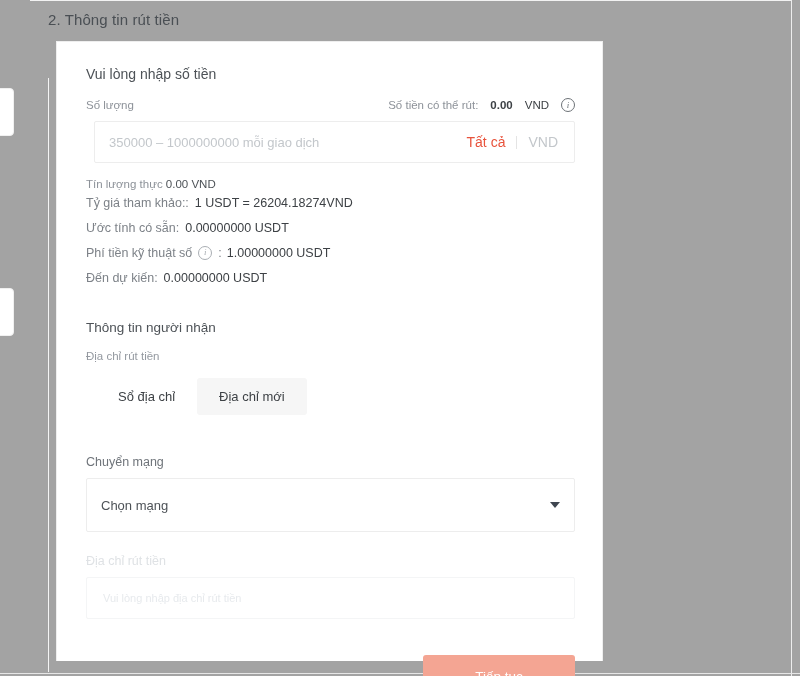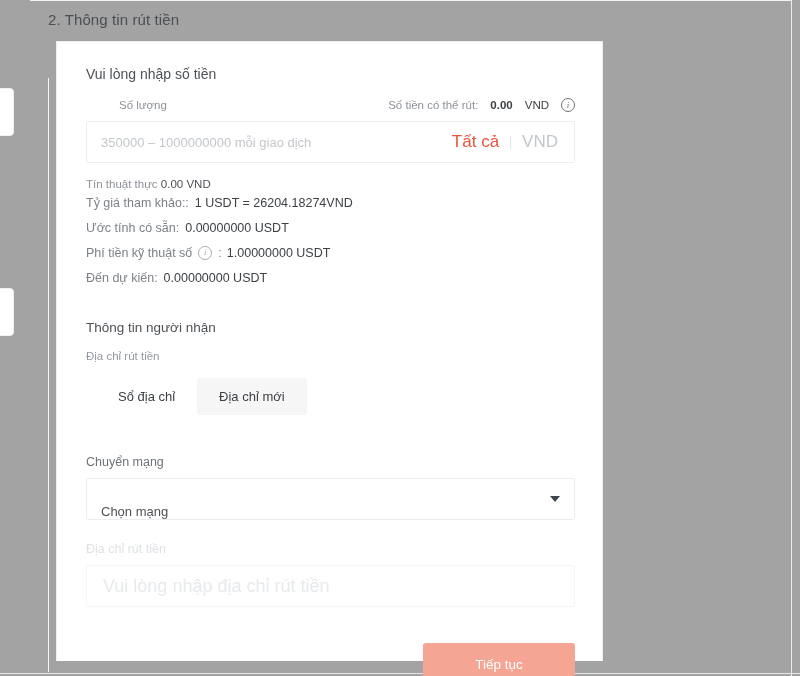--- a/index.html
+++ b/index.html
@@ -101,21 +101,20 @@
   .block-title {
     font-size: 14px;
     color: #4d5257;
     padding-top: 24px;
   }
   .row-line {
     display: flex;
     align-items: center;
     justify-content: space-between;
     margin-top: 16px;
-    margin-left: 33px;
   }
   .lbl-small {
     font-size: 11.5px;
     color: #8d9299;
   }
   .avail {
     display: flex;
     align-items: center;
     gap: 12px;
     font-size: 11.5px;
@@ -146,39 +145,40 @@
   
   .amount-field {
     position: relative;
     margin-top: 9px;
     height: 42px;
     border: 1px solid #ededed;
     border-radius: 2px;
     display: flex;
     align-items: center;
     box-sizing: border-box;
+    margin-left: 8px;
   }
   .amount-input {
     flex: 1;
     border: 0;
     outline: none;
     background: transparent;
     font-family: inherit;
     font-size: 13px;
     color: #3d4145;
     padding: 0 14px;
     height: 100%;
   }
   .amount-input::placeholder { color: #c3c7cb; }
   .field-actions {
     display: flex;
     align-items: center;
     gap: 11px;
     padding-right: 16px;
-    font-size: 17px;
+    font-size: 14px;
   }
   .act-all {
     color: #e8533c;
     cursor: pointer;
   }
   .act-divider {
     width: 1px;
     height: 13px;
     background: #e4e4e4;
   }
@@ -241,25 +241,25 @@
 
   
   .grp { margin-top: 40px; }
   .grp-label {
     font-size: 12.5px;
     color: #6f747a;
   }
   .select-box {
     position: relative;
     margin-top: 9px;
-    height: 42px;
+    height: 54px;
     border: 1px solid #ededed;
     border-radius: 2px;
     display: flex;
-    align-items: flex-end;
+    align-items: center;
     padding: 0 14px;
     box-sizing: border-box;
     cursor: pointer;
     background: #fff;
   }
   .select-value {
     font-size: 13px;
     color: #4d5257;
   }
   .caret {
@@ -287,21 +287,21 @@
     padding: 0 14px;
     box-sizing: border-box;
     background: #fff;
   }
   .addr-input {
     width: 100%;
     border: 0;
     outline: none;
     background: transparent;
     font-family: inherit;
-    font-size: 18px;
+    font-size: 11px;
     color: #e2e5e8;
   }
   .addr-input::placeholder { color: #e7eaed; }
 
   
   .submit-wrap {
     margin-top: 36px;
     display: flex;
     justify-content: flex-end;
   }
@@ -350,21 +350,21 @@
       <div class="amount-field">
         <input class="amount-input" type="text" placeholder="350000 – 1000000000 mỗi giao dịch" style="">
         <div class="field-actions">
           <span class="act-all">Tất cả</span>
           <span class="act-divider"></span>
           <span class="act-unit">VND</span>
         </div>
       </div>
 
       <div class="credit-line">
-        <span>Tín thuật thực</span>
+        <span>Tín lượng thực</span>
         <b>0.00 VND</b>
       </div>
 
       <div class="info-rows">
         <div class="info-row">
           <span class="k">Tỷ giá tham khảo::</span>
           <span class="v">1 USDT = 26204.18274VND</span>
         </div>
         <div class="info-row">
           <span class="k">Ước tính có sẵn:</span>

